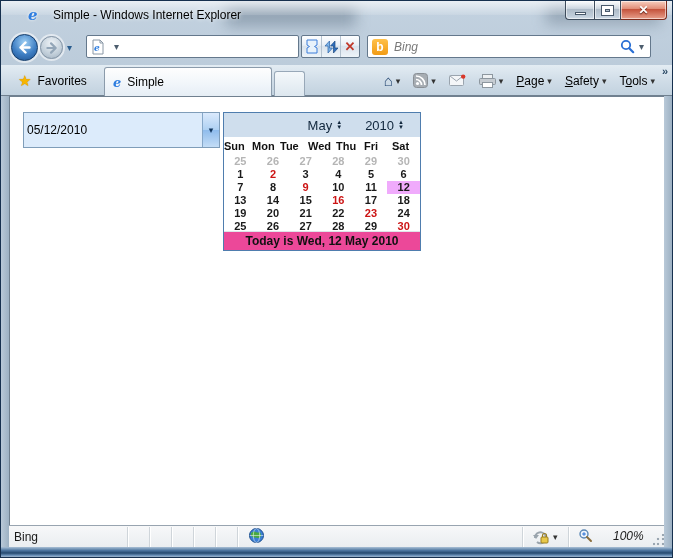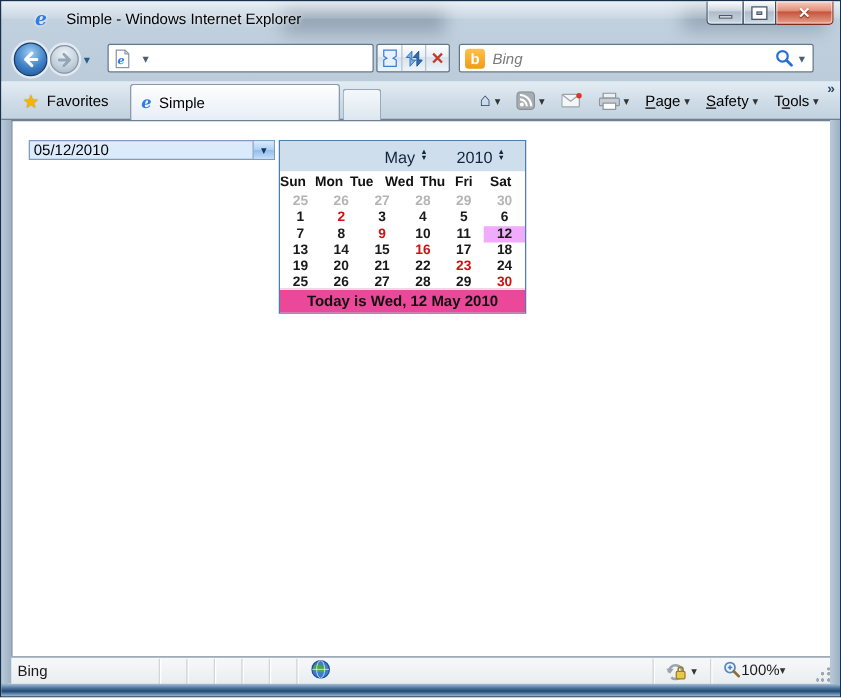--- a/index.html
+++ b/index.html
@@ -86,21 +86,21 @@
     align-items:center; gap:7px; }
   .cmd-item { display:flex; align-items:center; gap:3px; padding:2px 3px; }
   .cmd-caret { font-size:9px; color:#333; }
   .home-glyph { font-size:15px; color:#1b3e6b; }
   .menu-label u { text-decoration:underline; }
   .chevron-more { position:absolute; right:4px; top:0px; font-size:11px; color:#2c4a66; font-weight:bold; }
 
   
   .content { position:absolute; left:8px; top:95px; width:657px; height:429px; background:#fff;
     border:1px solid #70808f; border-bottom:none; }
-  .date-field { position:absolute; left:13px; top:15px; width:197px; height:16px;
+  .date-field { position:absolute; left:13px; top:15px; width:197px; height:36px;
     border:1px solid #7f9db9; background:#dcebfb; display:flex; }
   .date-input { flex:1; border:none; outline:none; background:transparent; font-size:12px;
     font-family:inherit; padding:0 3px; color:#000; }
   .date-drop { width:17px; border-left:1px solid #86a7c8; display:flex; align-items:center;
     justify-content:center; background:linear-gradient(180deg,#dbeafc,#aed0f2 50%,#8fbcec 51%,#c4ddf6);
     color:#12365e; font-size:9px; }
 
   
   .calendar { position:absolute; left:213px; top:15px; width:198px; height:139px;
     border:1px solid #4f7dae; background:#fff; }
@@ -122,21 +122,21 @@
   
   .statusbar { position:absolute; left:4px; right:4px; top:524px; height:24px;
     background:linear-gradient(180deg,#f7f8f9,#e9edf0); border:1px solid #98a4b0; font-size:12px; }
   .status-left { position:absolute; left:8px; top:4px; color:#1a1a1a; }
   .status-panes { position:absolute; left:100px; top:1px; height:21px; display:flex; }
   .pane-sep { width:22px; border-right:1px solid #cfd5da; box-shadow:1px 0 0 #fff; height:100%; }
   .status-zone { position:absolute; left:243px; top:2px; display:flex; align-items:center; gap:6px; color:#1a1a1a; }
   .status-sep { position:absolute; top:1px; height:21px; border-left:1px solid #cfd5da; box-shadow:1px 0 0 #fff; }
   .sep-a { left:516px; } .sep-b { left:562px; }
   .status-shield { position:absolute; left:526px; top:3px; display:flex; align-items:center; gap:4px; }
-  .status-zoom { position:absolute; left:572px; top:2px; display:flex; align-items:center; gap:0; color:#1a1a1a; }
+  .status-zoom { position:absolute; left:572px; top:2px; display:flex; align-items:center; gap:20px; color:#1a1a1a;font-style:italic; }
   .grip { position:absolute; right:2px; bottom:2px; width:12px; height:12px;
     background:
       radial-gradient(circle at 10px 10px,#9aa6b1 1.2px,transparent 1.6px),
       radial-gradient(circle at 10px 5px,#9aa6b1 1.2px,transparent 1.6px),
       radial-gradient(circle at 5px 10px,#9aa6b1 1.2px,transparent 1.6px),
       radial-gradient(circle at 10px 1px,#9aa6b1 1.2px,transparent 1.6px),
       radial-gradient(circle at 5px 5px,#9aa6b1 1.2px,transparent 1.6px),
       radial-gradient(circle at 1px 10px,#9aa6b1 1.2px,transparent 1.6px); }
 
   .bottomframe { position:absolute; left:0; bottom:0; width:100%; height:10px;

